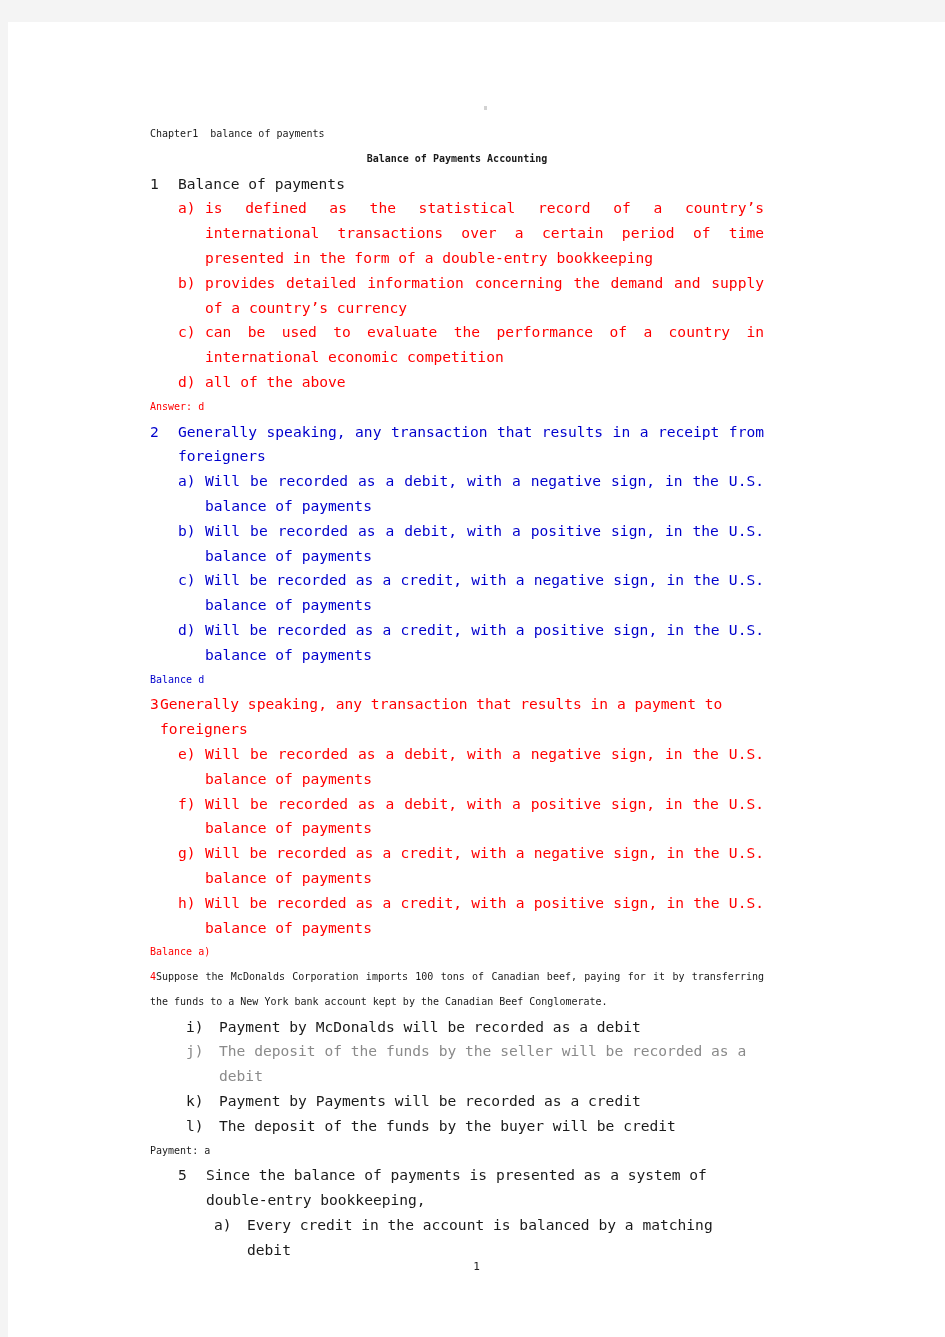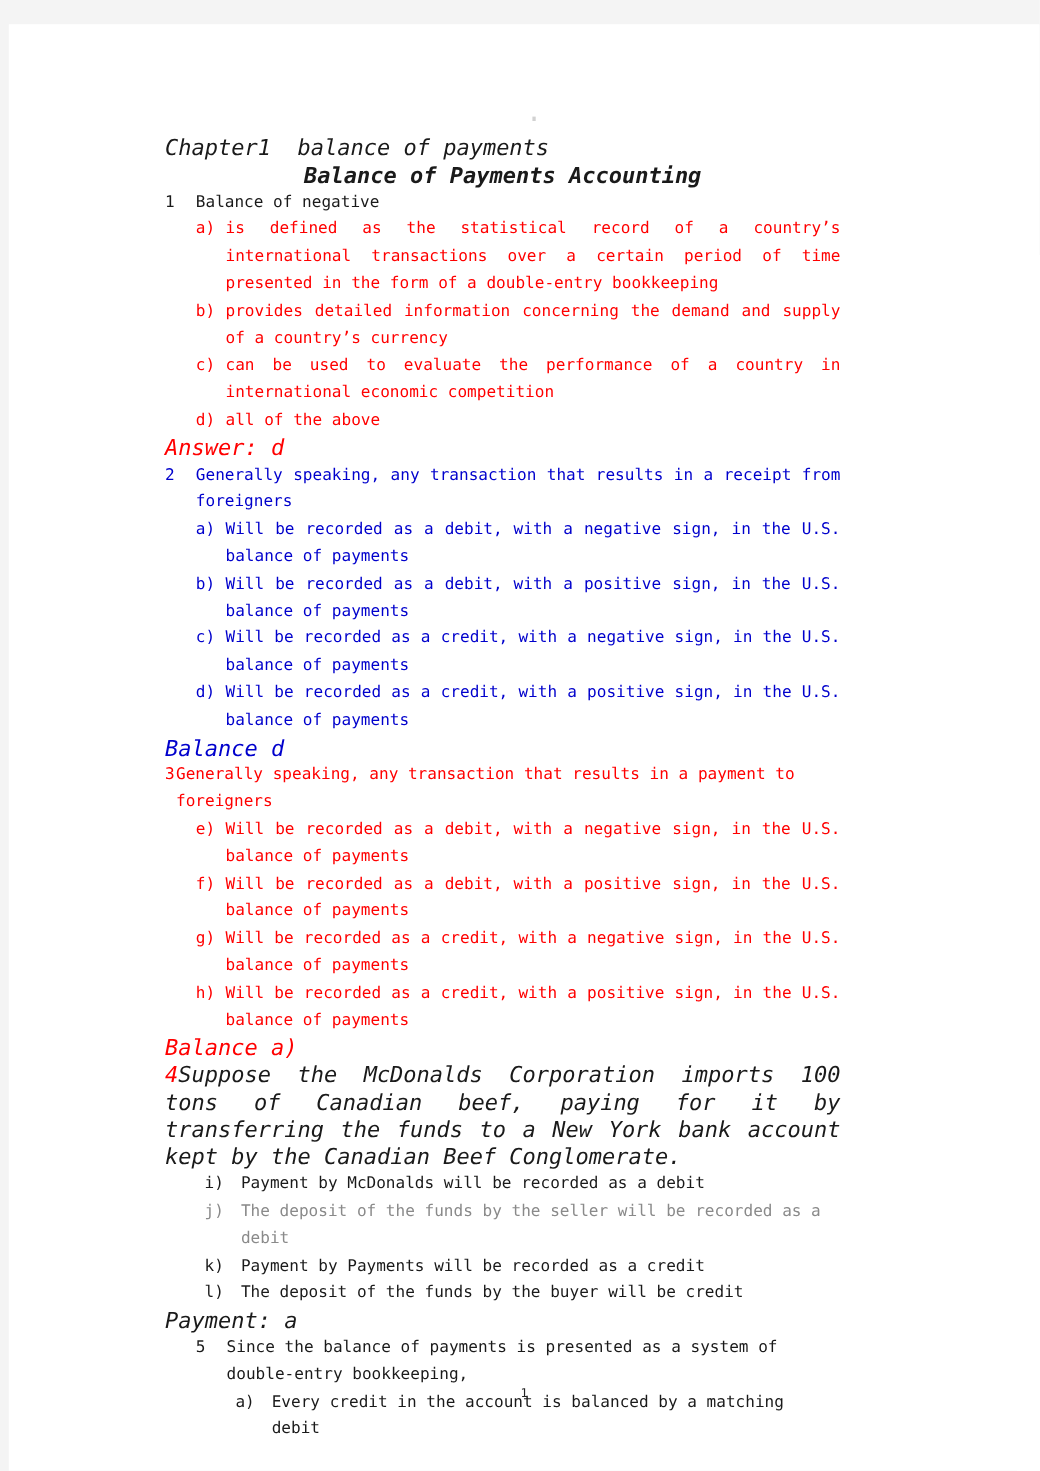--- a/index.html
+++ b/index.html
@@ -30,25 +30,24 @@
   }
   .dot {
     position: absolute;
     left: 476px;
     top: 84px;
     width: 3px;
     height: 4px;
     background: #d2d2d2;
   }
   .line {
-    font-size: 20px;
+    font-size: 10px;
     line-height: 24.8px;
     white-space: pre-wrap;
     letter-spacing: 0px;
-    font-style: italic;
   }
   .black { color: #1a1a1a; }
   .red   { color: #ff0000; }
   .blue  { color: #0000cc; }
   .gray  { color: #8a8a8a; }
   .bold  { font-weight: bold; text-align: center; }
 
   
   .lv0 { margin-left: 0px; }
 
@@ -98,21 +97,21 @@
   <div class="dot"></div>
 
   <div id="content">
 
     <div class="line black lv0">Chapter1  balance of payments</div>
 
     <div class="line black bold lv0">Balance of Payments Accounting</div>
 
     <div class="row">
       <span class="mk q-num black">1</span>
-      <span class="bd black">Balance of negative</span>
+      <span class="bd black">Balance of payments</span>
     </div>
 
     <div class="row just blk-indent-1">
       <span class="mk sub-mk red">a)</span>
       <span class="bd red">is defined as the statistical record of a country’s international transactions over a certain period of time presented in the form of a double-entry bookkeeping</span>
     </div>
     <div class="row just blk-indent-1">
       <span class="mk sub-mk red">b)</span>
       <span class="bd red">provides detailed information concerning the demand and supply of a country’s currency</span>
     </div>

